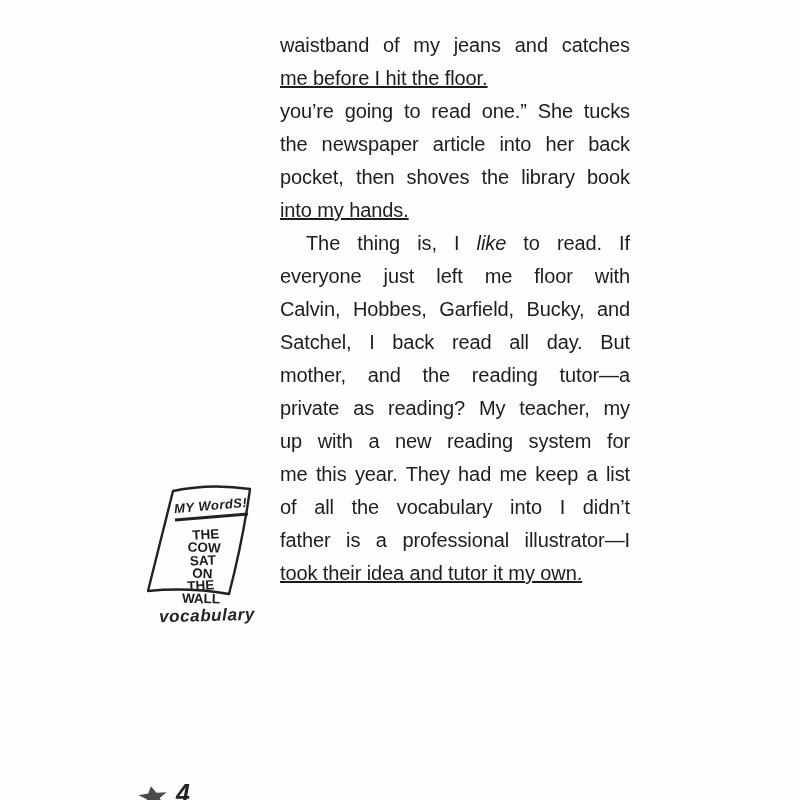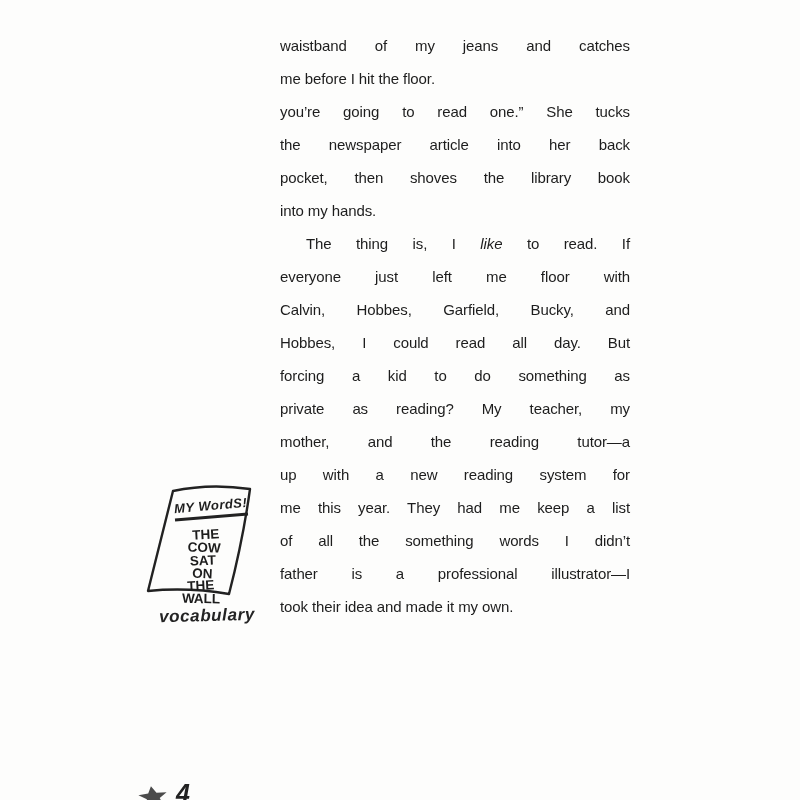--- a/index.html
+++ b/index.html
@@ -16,31 +16,32 @@
     font-family: "Liberation Sans", sans-serif;
     color: #1d1d1d;
   }
 
   
   .text-column {
     position: absolute;
     left: 280px;
     top: 29px;
     width: 350px;
-    font-size: 15px;
+    font-size: 20px;
     line-height: 33px;
     letter-spacing: -0.1px;
   }
   .text-column .line {
     text-align: justify;
     text-align-last: justify;
     white-space: normal;
   }
   .text-column .line.last {
     text-align-last: left;
+    text-decoration: underline;
   }
   .text-column .line.indent {
     text-indent: 26px;
   }
 
   
   .illustration {
     position: absolute;
     left: 140px;
     top: 478px;
@@ -114,29 +115,28 @@
   <div class="text-column">
       <div class="line">waistband of my jeans and catches</div>
       <div class="line last">me before I hit the floor.</div>
       <div class="line">you’re going to read one.” She tucks</div>
       <div class="line">the newspaper article into her back</div>
       <div class="line">pocket, then shoves the library book</div>
       <div class="line last">into my hands.</div>
       <div class="line indent">The thing is, I <i>like</i> to read. If</div>
       <div class="line">everyone just left me floor with</div>
       <div class="line">Calvin, Hobbes, Garfield, Bucky, and</div>
-      <div class="line">Hobbes, I could read all day. But</div>
-      <div class="line">forcing a kid to do something as</div>
+      <div class="line">Satchel, I back read all day. But</div>
+      <div class="line">mother, and the reading tutor—a</div>
       <div class="line">private as reading? My teacher, my</div>
-      <div class="line">mother, and the reading tutor—a</div>
       <div class="line">up with a new reading system for</div>
       <div class="line">me this year. They had me keep a list</div>
-      <div class="line">of all the something words I didn’t</div>
+      <div class="line">of all the vocabulary into I didn’t</div>
       <div class="line">father is a professional illustrator—I</div>
-      <div class="line last">took their idea and made it my own.</div>
+      <div class="line last">took their idea and tutor it my own.</div>
     </div>
 
   <div class="illustration">
     <svg class="paper-svg" viewBox="0 0 125 135">
 
       <path d="M33,13 Q70,5 110,11 Q103,62 89,116 Q48,109 8,113 Z" fill="#fdfdfc" stroke="#222222" stroke-width="2.4" stroke-linejoin="round"></path>
 
       <path d="M35,42 L108,36" fill="none" stroke="#222222" stroke-width="3"></path>
 
       <text class="paper-header-text" x="71" y="32" text-anchor="middle" transform="rotate(-5 71 32)">MY WordS!</text>

